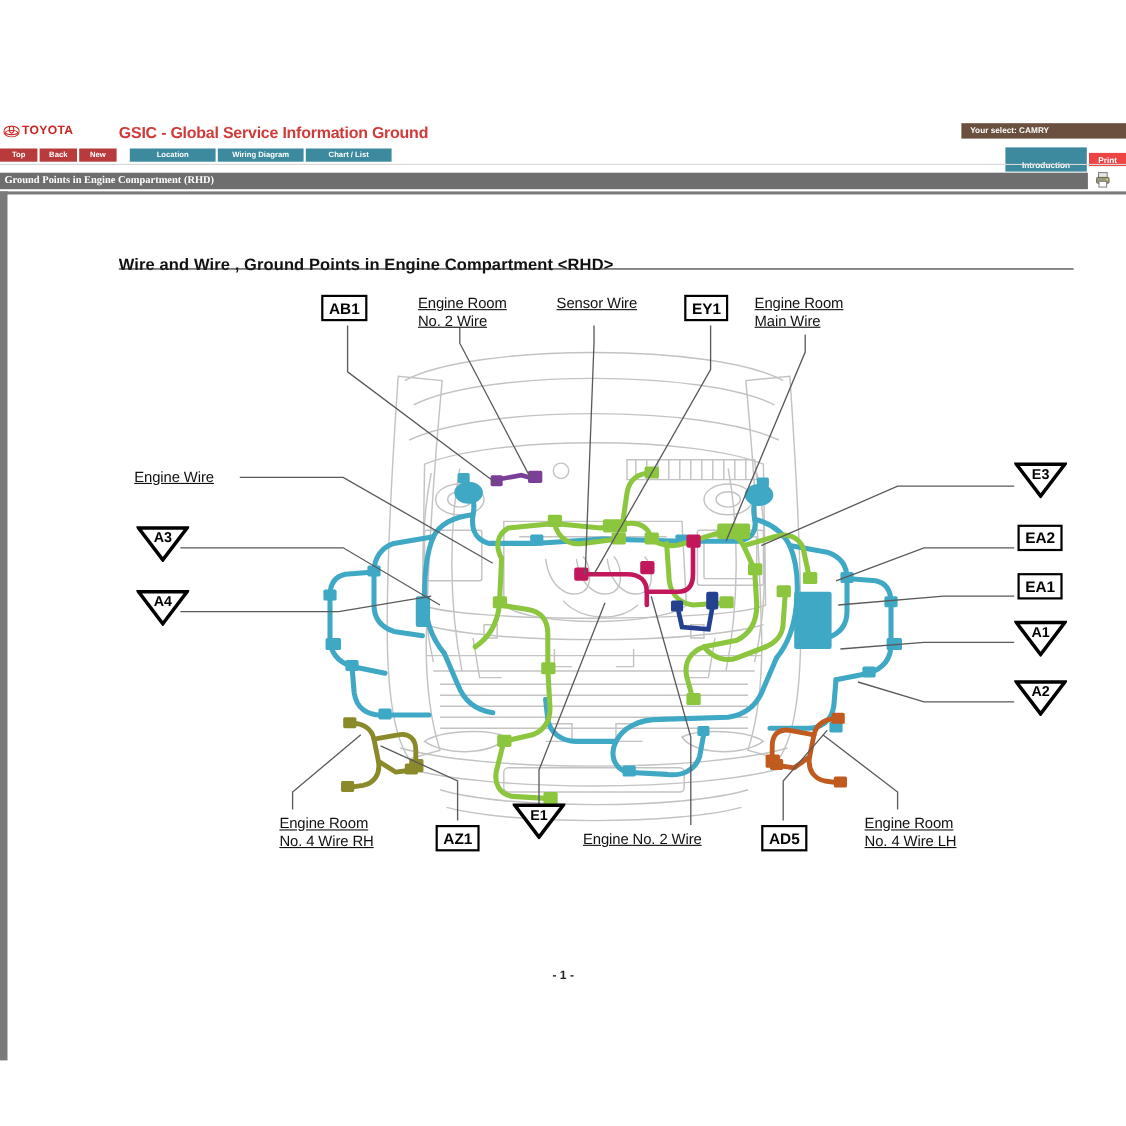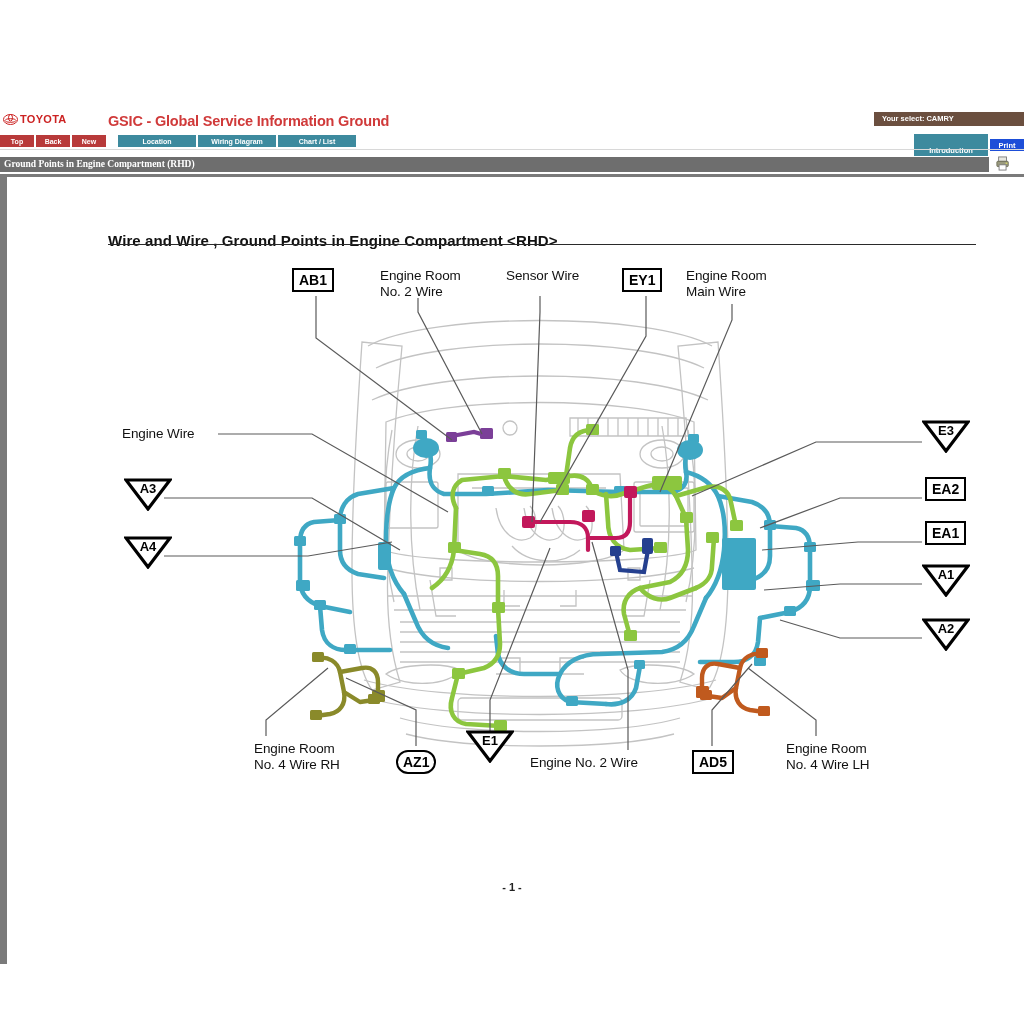--- a/index.html
+++ b/index.html
@@ -130,21 +130,21 @@
     text-align: center;
     padding: 11px 0;
     width: 74px;
     margin-right: 2px;
     border: 0;
     cursor: pointer;
   }
   .btn-red-right {
     height: 12px;
     line-height: 12px;
-    background: #1d4ed8;
+    background: #ef4444;
     color: #ffffff;
     font-size: 7.5px;
     font-weight: bold;
     text-align: center;
     padding: 1px 0;
     width: 34px;
     border: 0;
     cursor: pointer;
   }
 
@@ -249,20 +249,21 @@
   }
 
   
   .lbl {
     position: absolute;
     font-size: 13.5px;
     color: #111111;
     line-height: 16px;
     white-space: pre;
     letter-spacing: -0.1px;
+    text-decoration: underline;
   }
 
   .tagbox {
     position: absolute;
     border: 2.5px solid #000000;
     background: #ffffff;
     font-size: 14px;
     font-weight: bold;
     color: #000000;
     line-height: 20px;
@@ -627,21 +628,21 @@
     <div class="tagtri" style="left:922px; top:617px;">
       <svg viewBox="0 0 48 34" width="48" height="34">
         <polygon points="2,3 46,3 24,32" fill="#ffffff" stroke="#000000" stroke-width="3.2" stroke-linejoin="miter"></polygon>
       </svg>
       <div class="tagtri-text">A2</div>
     </div>
 
     <div class="lbl" style="left:254px; top:741px;">Engine Room
 No. 4 Wire RH</div>
 
-    <div class="tagbox" style="left:396px; top:750px;border-radius:12px;">AZ1</div>
+    <div class="tagbox" style="left:396px; top:750px;">AZ1</div>
 
     <div class="tagtri" style="left:466px; top:729px;">
       <svg viewBox="0 0 48 34" width="48" height="34">
         <polygon points="2,3 46,3 24,32" fill="#ffffff" stroke="#000000" stroke-width="3.2" stroke-linejoin="miter"></polygon>
       </svg>
       <div class="tagtri-text">E1</div>
     </div>
 
     <div class="lbl" style="left:530px; top:755px;">Engine No. 2 Wire</div>
 

